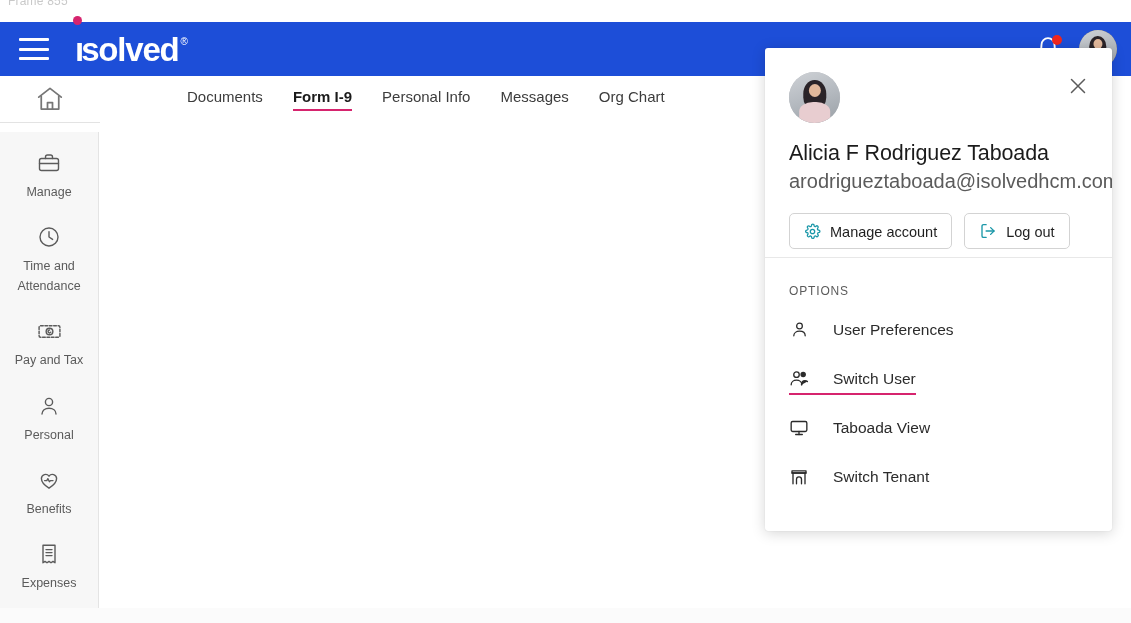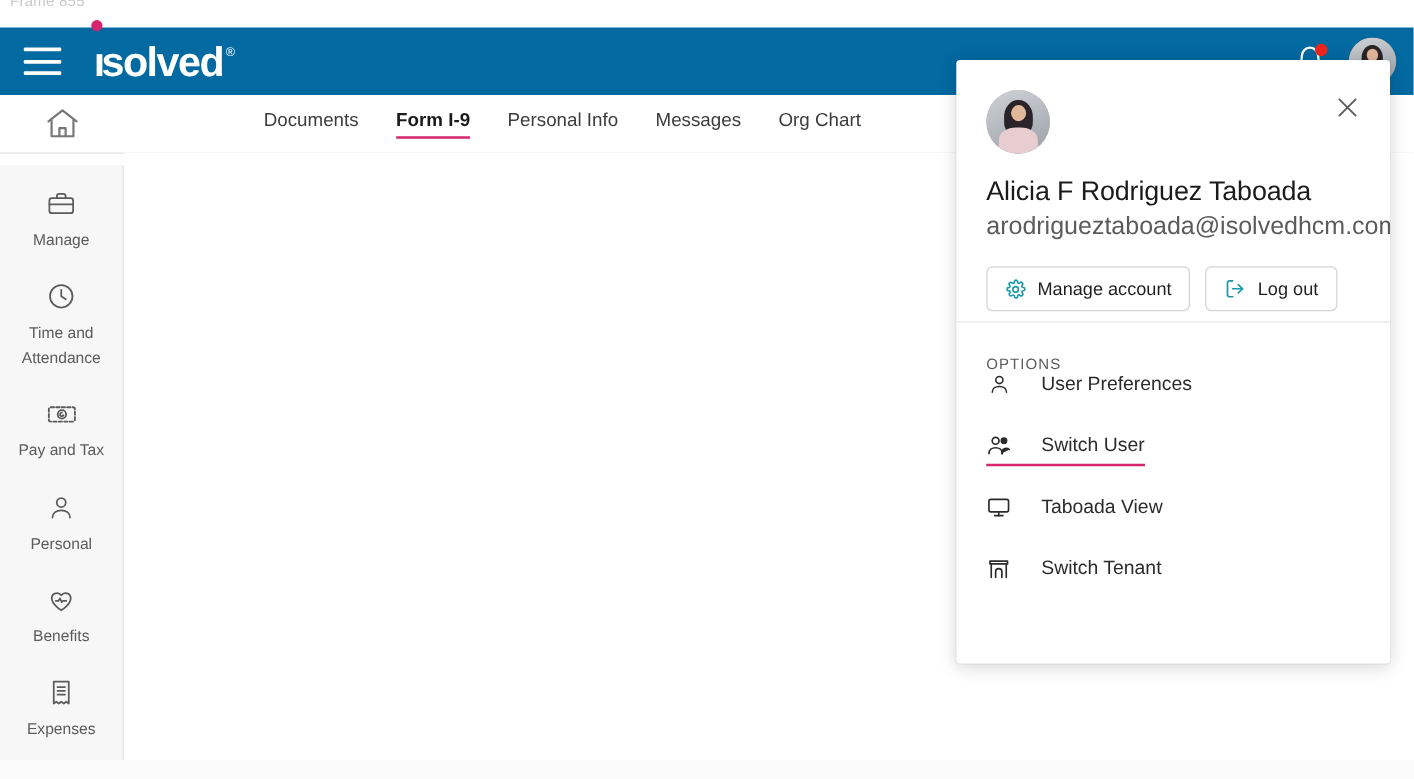--- a/index.html
+++ b/index.html
@@ -29,21 +29,21 @@
     overflow: hidden;
   }
 
   
   .topbar {
     position: absolute;
     left: 0;
     top: 22px;
     width: 1131px;
     height: 54px;
-    background: #0369a1;
+    background: #1d4ed8;
     display: flex;
     align-items: center;
   }
   .hamburger {
     width: 30px;
     height: 22px;
     margin-left: 19px;
     display: flex;
     flex-direction: column;
     justify-content: space-between;
@@ -135,21 +135,21 @@
     width: 99px;
     display: flex;
     justify-content: center;
     align-items: center;
     cursor: pointer;
   }
   .tabs {
     display: flex;
     align-items: center;
     gap: 30px;
-    margin-left: 112px;
+    margin-left: 88px;
   }
   .tab {
     font-size: 15px;
     color: #3c3c3c;
     padding-bottom: 5px;
     position: relative;
     white-space: nowrap;
     cursor: pointer;
   }
   .tab.active {
@@ -294,20 +294,21 @@
     justify-content: center;
   }
 
   .options-section {
     padding: 26px 24px 0 24px;
   }
   .options-title {
     font-size: 12px;
     letter-spacing: .85px;
     color: #5b5b5b;
+    margin-bottom: 22px;
   }
   .opt-row {
     display: flex;
     align-items: center;
     gap: 24px;
     margin-bottom: 25px;
     position: relative;
     width: fit-content;
     padding-bottom: 4px;
     cursor: pointer;

